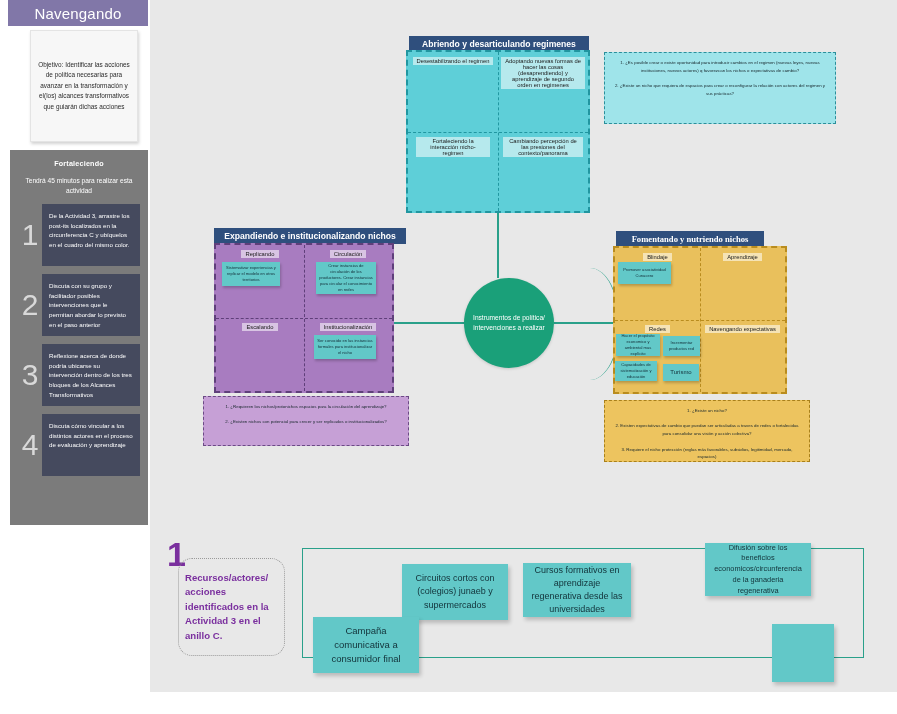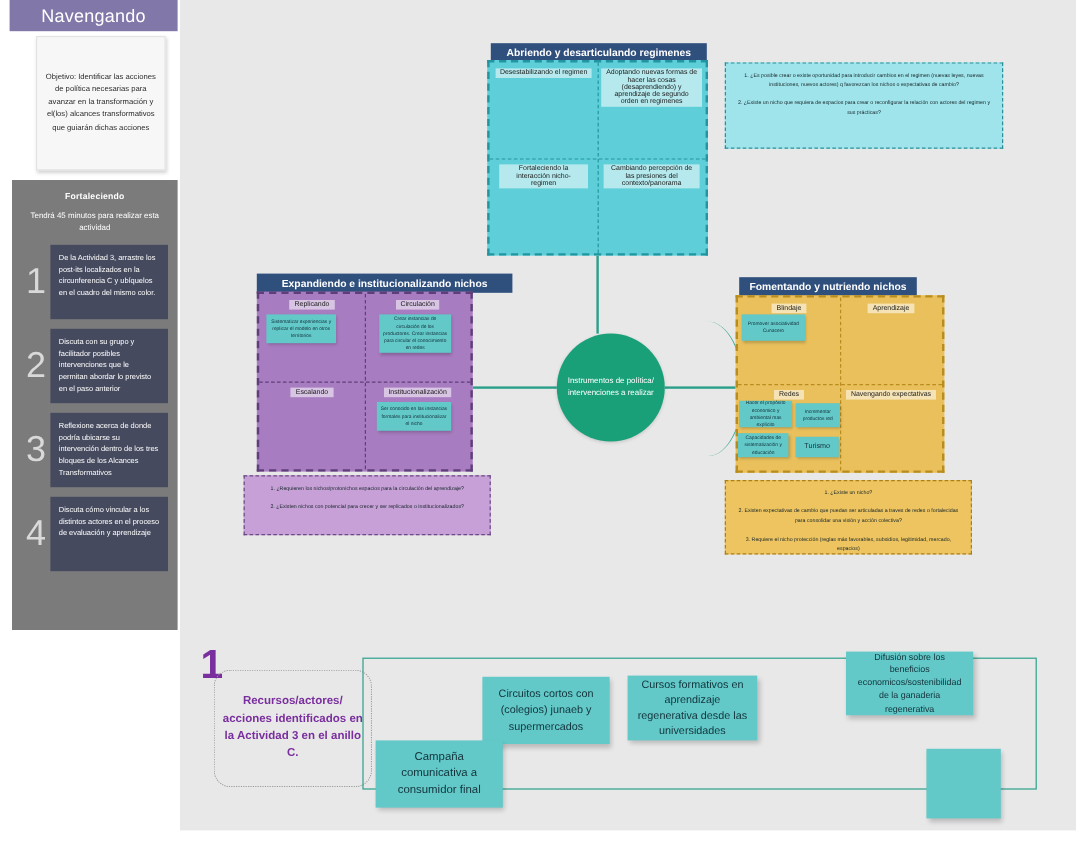--- a/index.html
+++ b/index.html
@@ -125,25 +125,25 @@
     box-shadow: 0 1px 3px rgba(0,0,0,.15);
   }
   .connector { position: absolute; background: #2aa08a; }
 
   
   #bottom-num {
     position: absolute; left: 167px; top: 537px;
     font-size: 34px; color: #7a2f9e; font-weight: bold; line-height: 1;
   }
   #bottom-label {
-    position: absolute; left: 178px; top: 558px; width: 132px; height: 98px;
+    position: absolute; left: 178px; top: 558px; width: 107px; height: 98px;
     border: 1.4px dotted #9a9a9a; border-radius: 14px;
     display: flex; align-items: center; justify-content: center;
     color: #7a2f9e; font-weight: bold; font-size: 9.6px; line-height: 1.5;
-    text-align: center; padding: 4px 6px;
+    text-align: left; padding: 4px 6px;
   }
   #bottom-frame {
     position: absolute; left: 302px; top: 548px; width: 562px; height: 110px;
     border: 1.6px solid #2aa08a; background: transparent;
   }
   .bpost {
     position: absolute; background: #62c8c8; color: #12333a;
     box-shadow: 2px 3px 4px rgba(0,0,0,.2);
     display: flex; align-items: center; justify-content: center;
     text-align: center; padding: 5px 6px; line-height: 1.45;
@@ -204,21 +204,21 @@
       <div class="quad-label" style="width:74px;">Fortaleciendo la interacción nicho-regimen</div>
     </div>
     <div class="quad" style="left:50%; top:50%;">
       <div class="quad-label" style="width:80px;">Cambiando percepción de las presiones del contexto/panorama</div>
     </div>
   </div>
   <div class="qcard" id="q-teal" style="white-space:pre-line;">1. ¿Es posible crear o existe oportunidad para introducir cambios en el regimen (nuevas leyes, nuevas instituciones, nuevos actores) q favorezcan los nichos o expectativas de cambio?
 
 2. ¿Existe un nicho que requiera de espacios para crear o reconfigurar la relación con actores del regimen y sus prácticas?</div>
 
-  <div class="sect-title" style="left:214px; top:228px; width:213px;">Expandiendo e institucionalizando nichos</div>
+  <div class="sect-title" style="left:214px; top:228px; width:192px;">Expandiendo e institucionalizando nichos</div>
   <div class="quad-block" id="purple-block">
     <div class="vline"></div>
     <div class="hline"></div>
 
     <div class="quad" style="left:0; top:0;">
       <div class="quad-label">Replicando</div>
       <div class="postit" style="position:absolute; left:6px; top:17px; width:58px; height:24px;">Sistematizar experiencias y replicar el modelo en otros territorios</div>
     </div>
     <div class="quad" style="left:50%; top:0;">
       <div class="quad-label">Circulación</div>
@@ -229,21 +229,21 @@
     </div>
     <div class="quad" style="left:50%; top:50%;">
       <div class="quad-label">Institucionalización</div>
       <div class="postit" style="position:absolute; left:10px; top:17px; width:62px; height:24px;">Ser conocido en las instancias formales para institucionalizar el nicho</div>
     </div>
   </div>
   <div class="qcard" id="q-purple" style="white-space:pre-line;">1. ¿Requieren los nichos/protonichos espacios para la circulación del aprendizaje?
 
 2. ¿Existen nichos con potencial para crecer y ser replicados o institucionalizados?</div>
 
-  <div class="sect-title" style="left:616px; top:231px; width:148px;">Fomentando y nutriendo nichos</div>
+  <div class="sect-title" style="left:616px; top:231px; width:148px;font-family:Liberation Serif, serif;">Fomentando y nutriendo nichos</div>
   <div class="quad-block" id="orange-block">
     <div class="vline"></div>
     <div class="hline"></div>
 
     <div class="quad" style="left:0; top:0;">
       <div class="quad-label">Blindaje</div>
       <div class="postit" style="position:absolute; left:3px; top:14px; width:53px; height:22px;">Promover asociatividad Cunacero</div>
     </div>
     <div class="quad" style="left:50%; top:0;">
       <div class="quad-label">Aprendizaje</div>
@@ -267,16 +267,16 @@
 
   <div id="center-circle">Instrumentos de política/ intervenciones a realizar</div>
 
   <div id="bottom-num">1</div>
   <div id="bottom-label">Recursos/actores/ acciones identificados en la Actividad 3 en el anillo C.</div>
   <div id="bottom-frame"></div>
 
   <div class="bpost" style="left:402px; top:540px; width:106px; height:56px; font-size:9px;margin-top:24px;">Circuitos cortos con (colegios) junaeb y supermercados</div>
   <div class="bpost" style="left:313px; top:617px; width:106px; height:56px; font-size:9.5px;">Campaña comunicativa a consumidor final</div>
   <div class="bpost" style="left:523px; top:563px; width:108px; height:54px; font-size:9px;">Cursos formativos en aprendizaje regenerativa desde las universidades</div>
-  <div class="bpost" style="left:705px; top:543px; width:106px; height:53px; font-size:7.4px;">Difusión sobre los beneficios economicos/sostenibilidad de la ganaderia regenerativa</div>
+  <div class="bpost" style="left:705px; top:543px; width:106px; height:53px; font-size:7.4px;">Difusión sobre los beneficios economicos/circunferencia de la ganaderia regenerativa</div>
   <div class="bpost" style="left:772px; top:624px; width:62px; height:58px;"></div>
 
 </div>
 
 </body></html>

